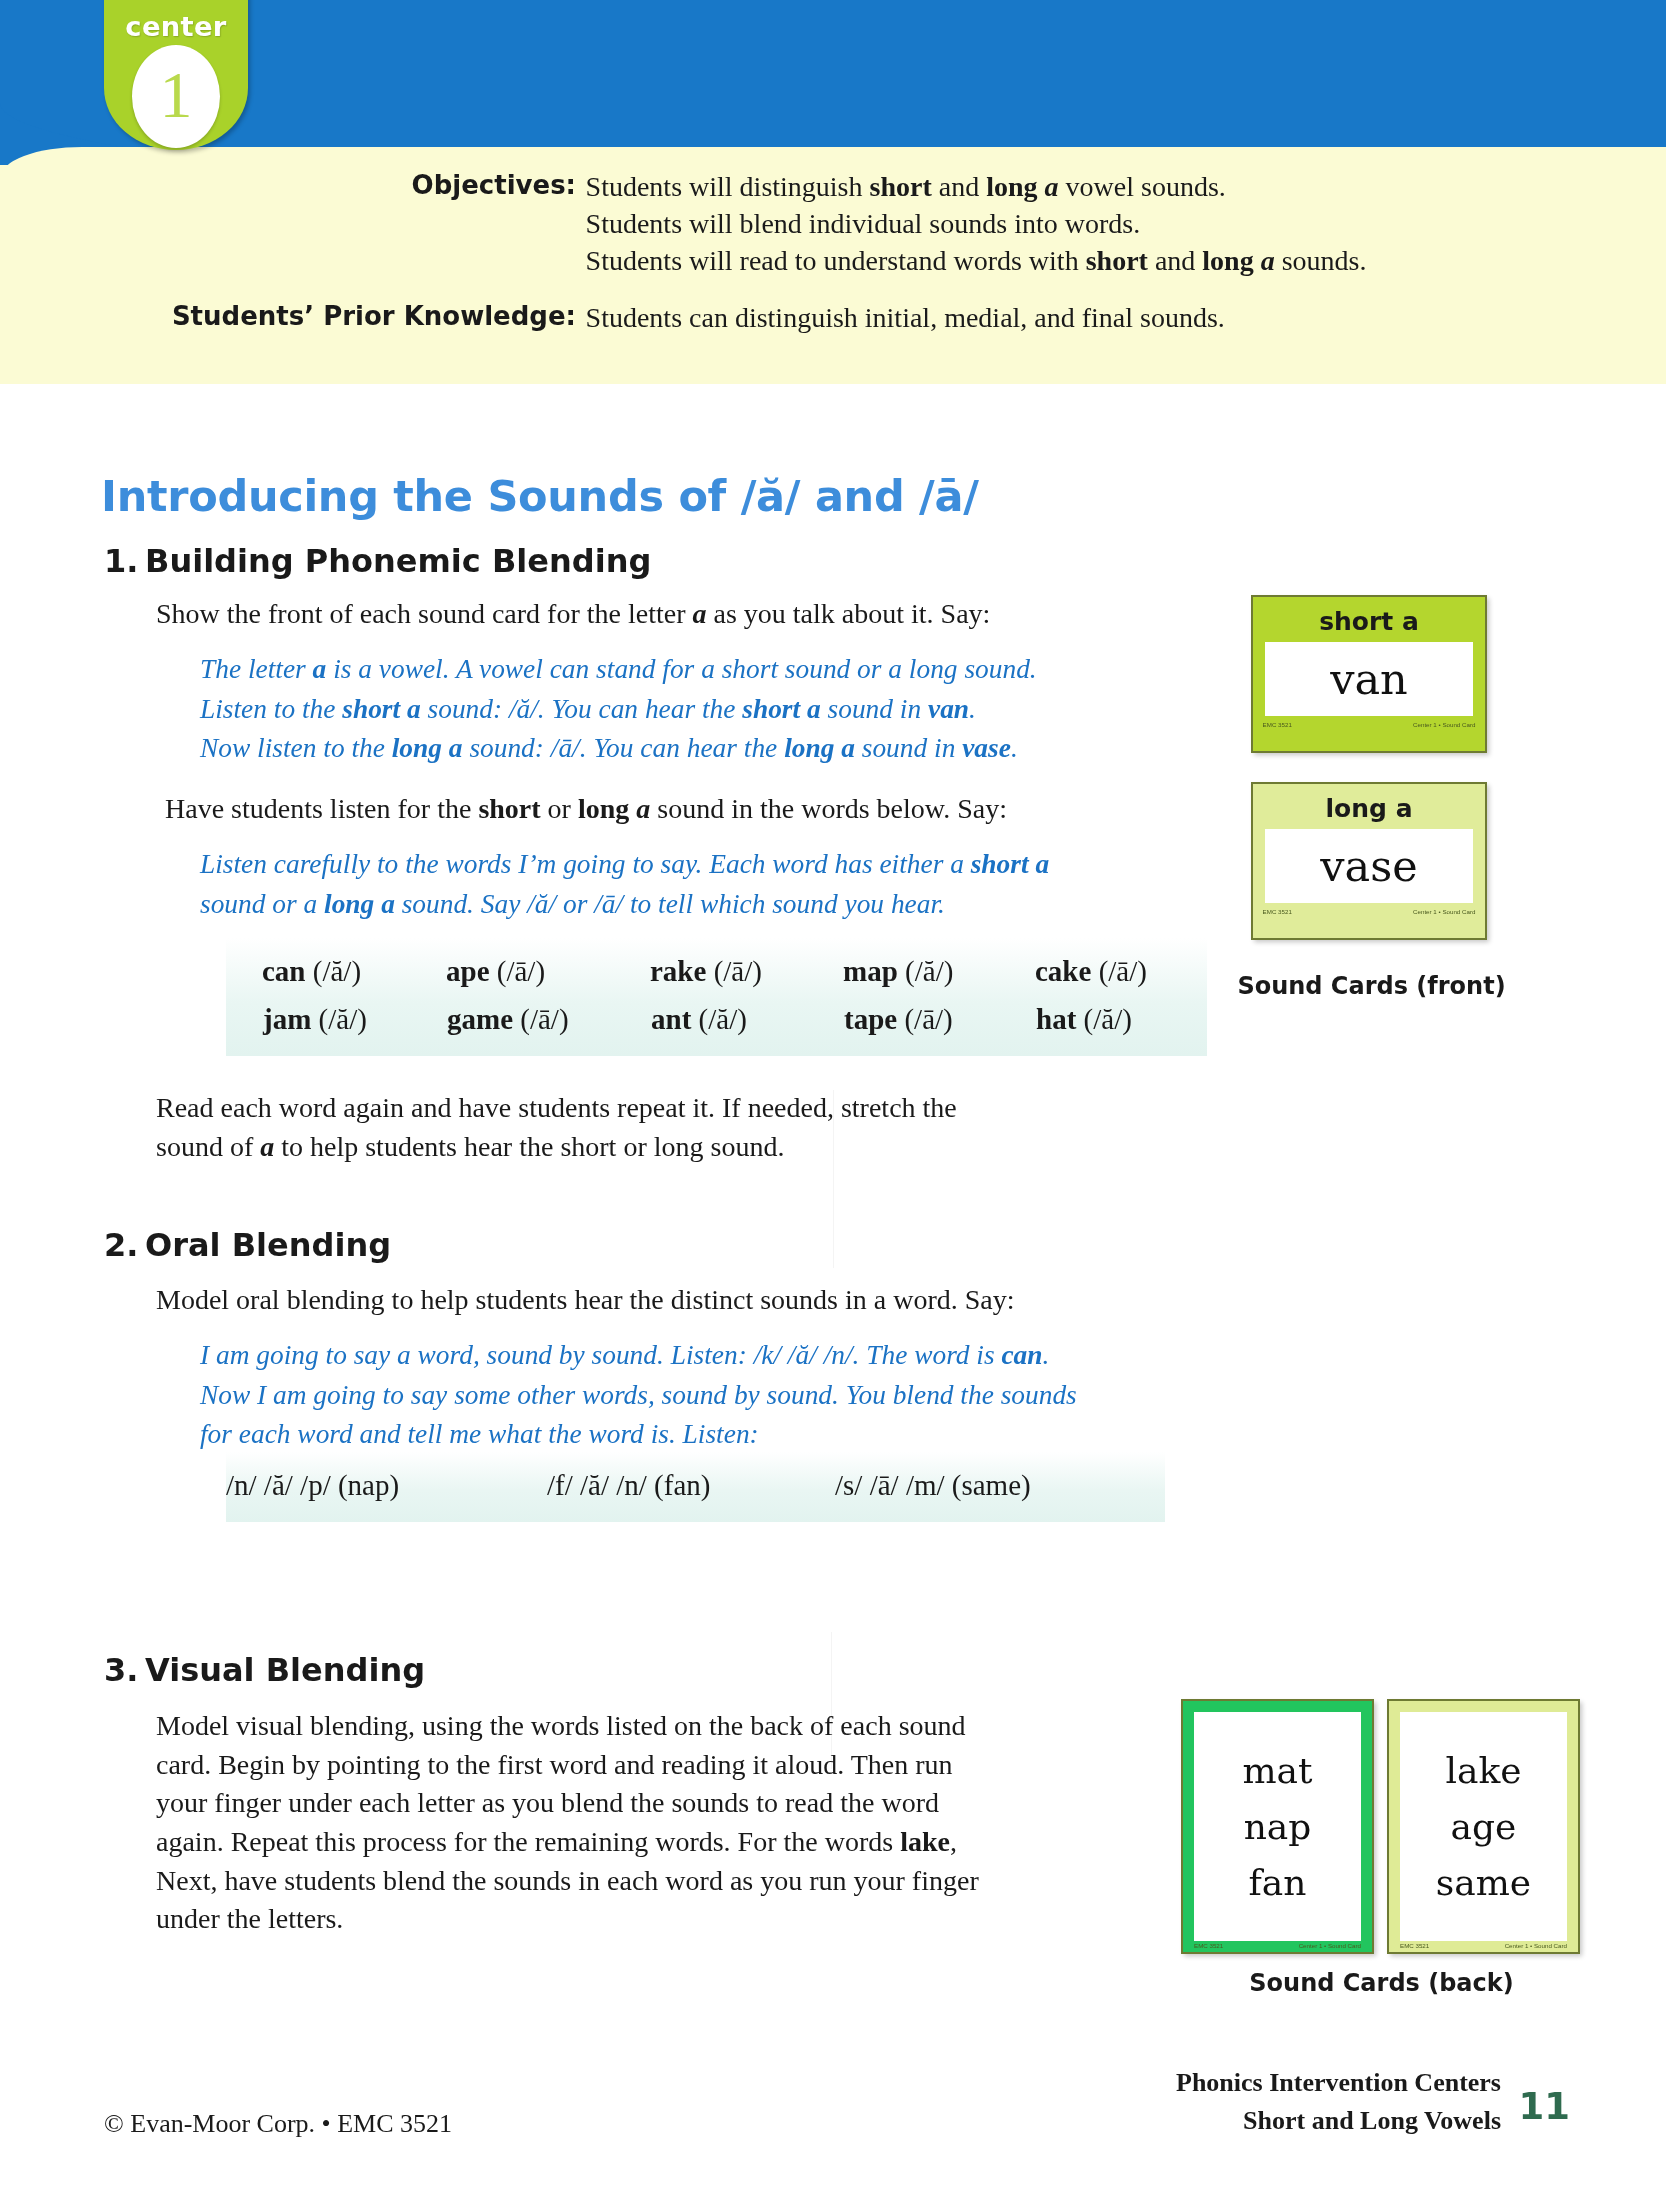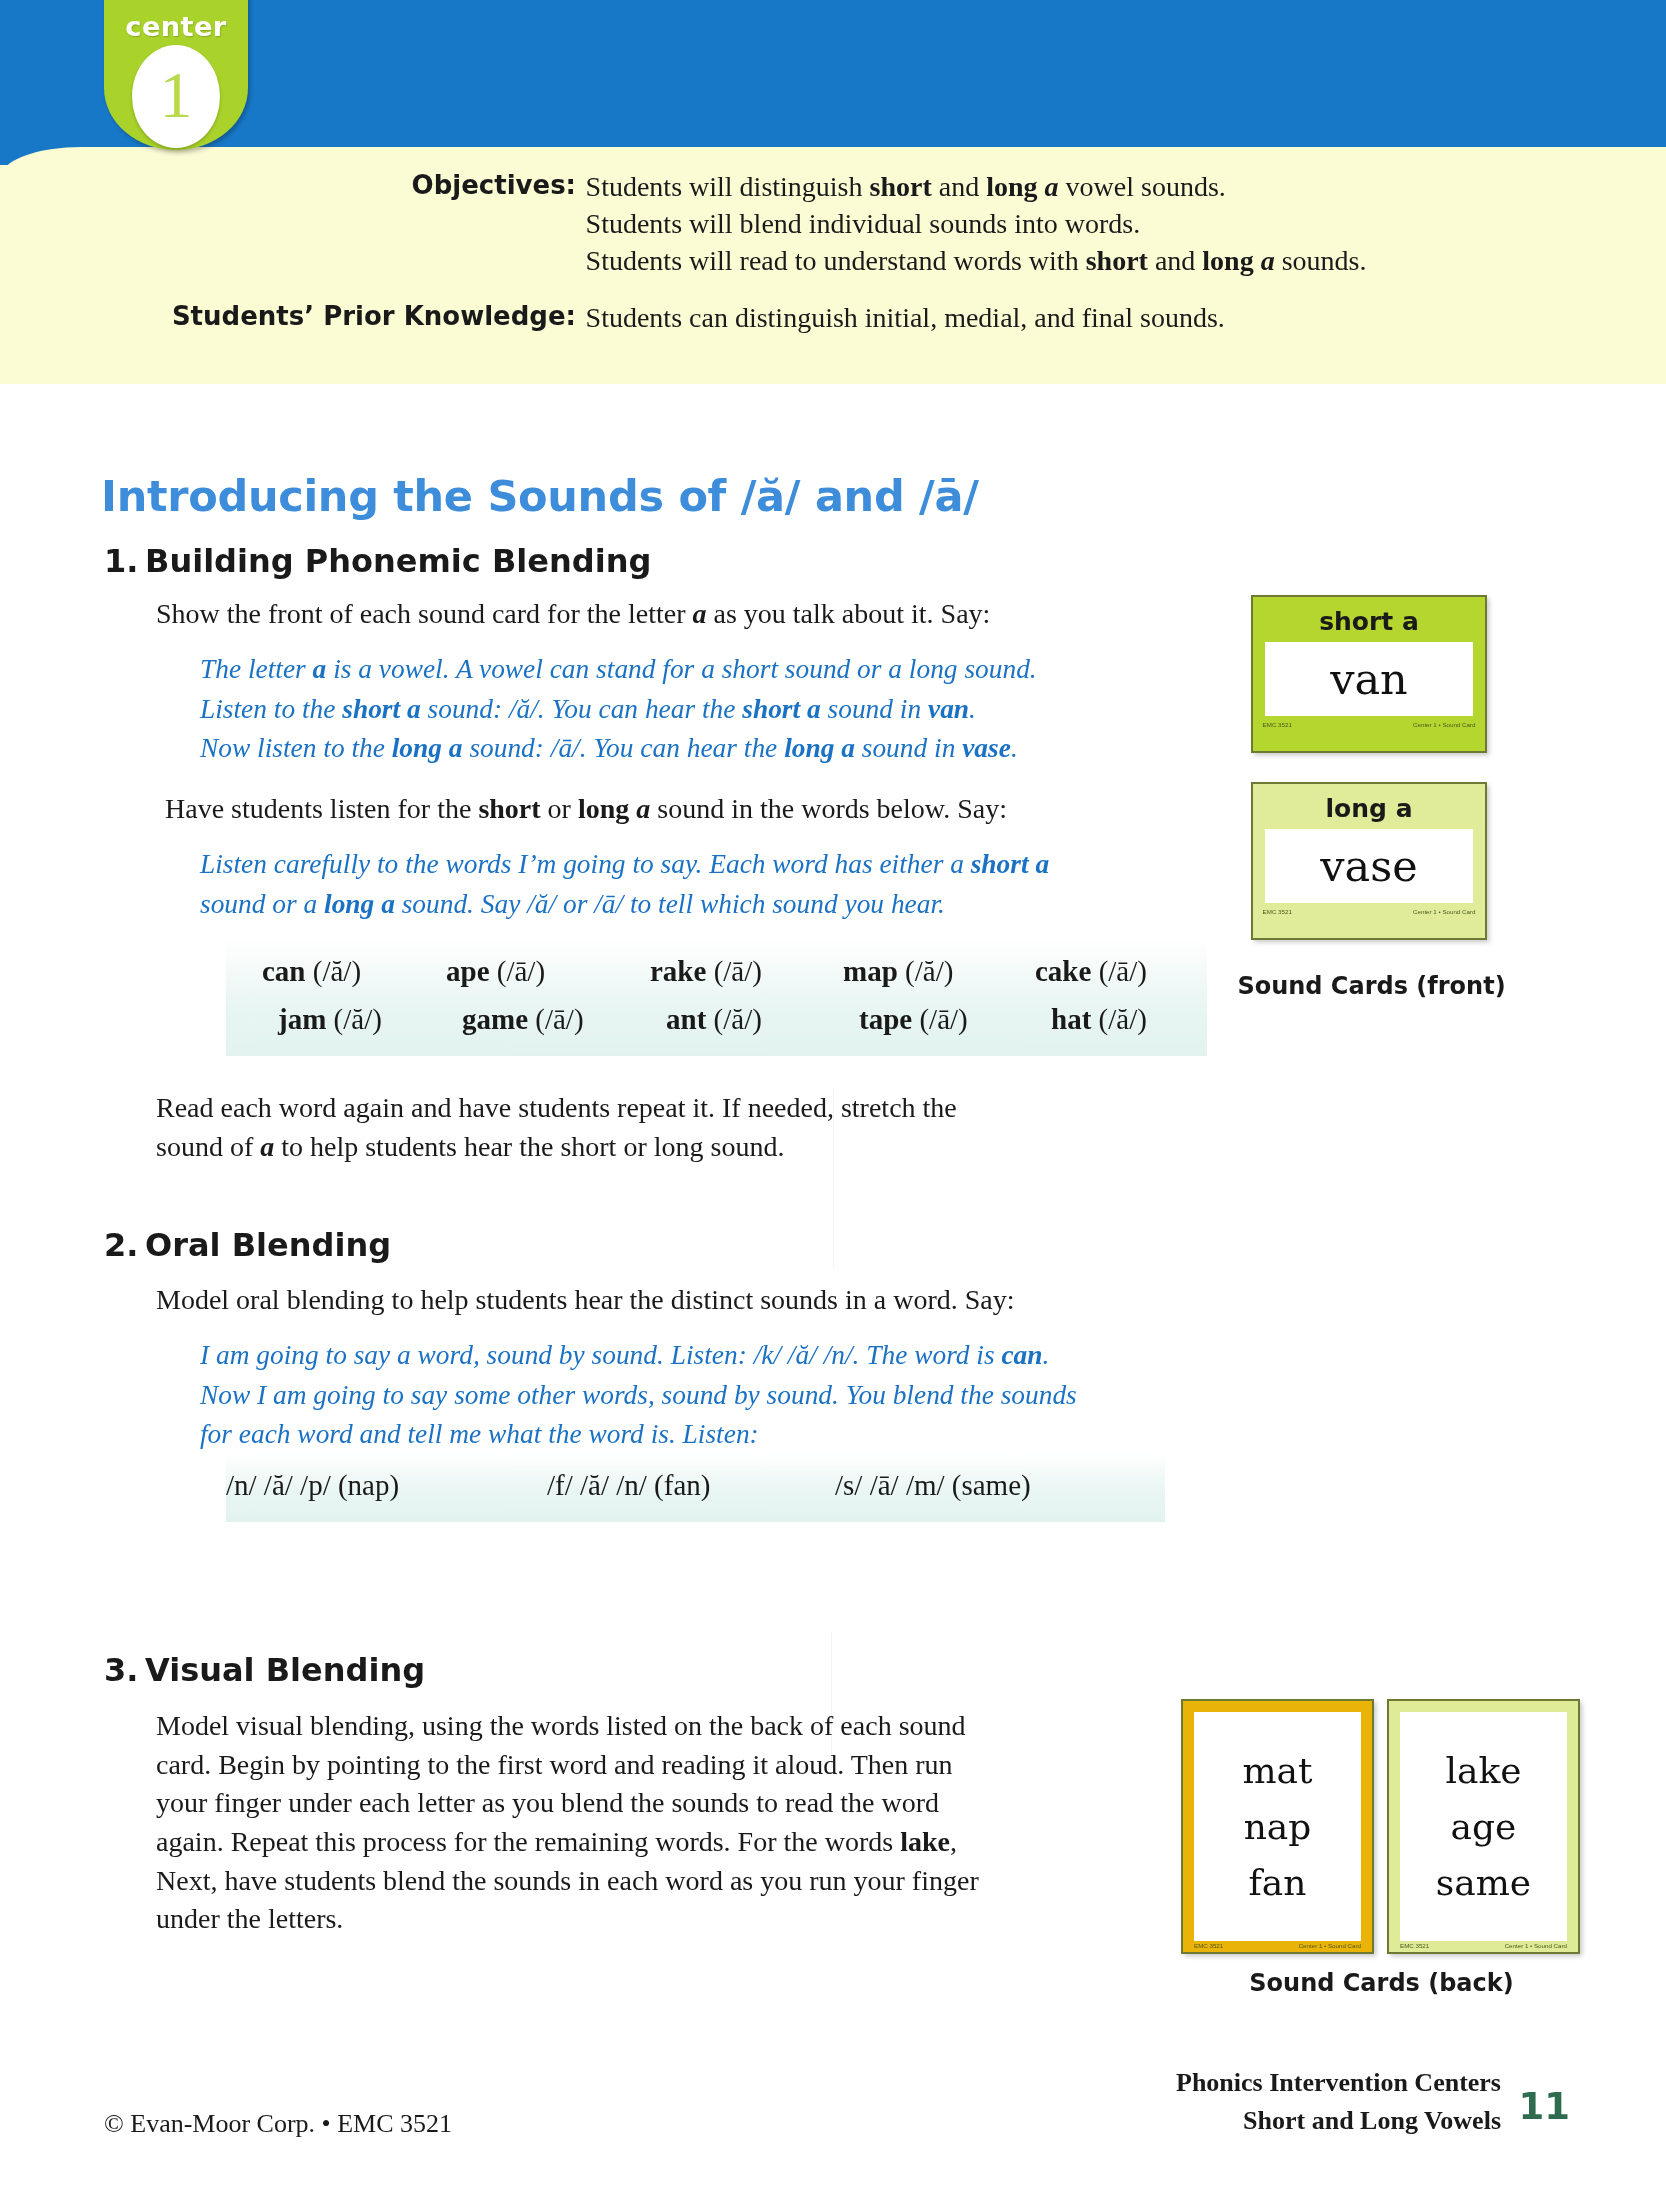--- a/index.html
+++ b/index.html
@@ -220,21 +220,21 @@
     font-family:"DejaVu Sans", sans-serif;
     font-weight:bold;
     font-size:24px;
     color:#1a1a1a;
     text-align:center;
   }
 
   
   .card-back{
     position:absolute;
-    background:#eab308;
+    background:#22c55e;
     border:2.1px solid #6e7a33;
     box-shadow:2.7px 3.4px 4.8px rgba(0,0,0,0.22);
     box-sizing:border-box;
     padding:11px;
   }
   .card-back.lighter{ background:#dfeb96; }
   .card-back-inner{
     background:#ffffff;
     height:100%;
     box-sizing:border-box;
@@ -344,21 +344,21 @@
 
 <div class="wordbox" style="left:226px; top:938px; width:981px;">
   <div class="wordbox-row">
     <div class="wordbox-cell" style="width:184px; padding-left:36px;"><b>can</b> (/ă/)</div>
     <div class="wordbox-cell" style="width:204px;"><b>ape</b> (/ā/)</div>
     <div class="wordbox-cell" style="width:193px;"><b>rake</b> (/ā/)</div>
     <div class="wordbox-cell" style="width:192px;"><b>map</b> (/ă/)</div>
     <div class="wordbox-cell"><b>cake</b> (/ā/)</div>
   </div>
   <div class="wordbox-row">
-    <div class="wordbox-cell" style="width:184px; padding-left:52px;"><b>jam</b> (/ă/)</div>
+    <div class="wordbox-cell" style="width:184px; padding-left:37px;"><b>jam</b> (/ă/)</div>
     <div class="wordbox-cell" style="width:204px;"><b>game</b> (/ā/)</div>
     <div class="wordbox-cell" style="width:193px;"><b>ant</b> (/ă/)</div>
     <div class="wordbox-cell" style="width:192px;"><b>tape</b> (/ā/)</div>
     <div class="wordbox-cell"><b>hat</b> (/ă/)</div>
   </div>
 </div>
 
 <div class="body-par" style="left:156px; top:1089px; width:1001px;">
   <div>Read each word again and have students repeat it. If needed, stretch the</div>
   <div>sound of <i class="s">a</i> to help students hear the short or long sound.</div>

